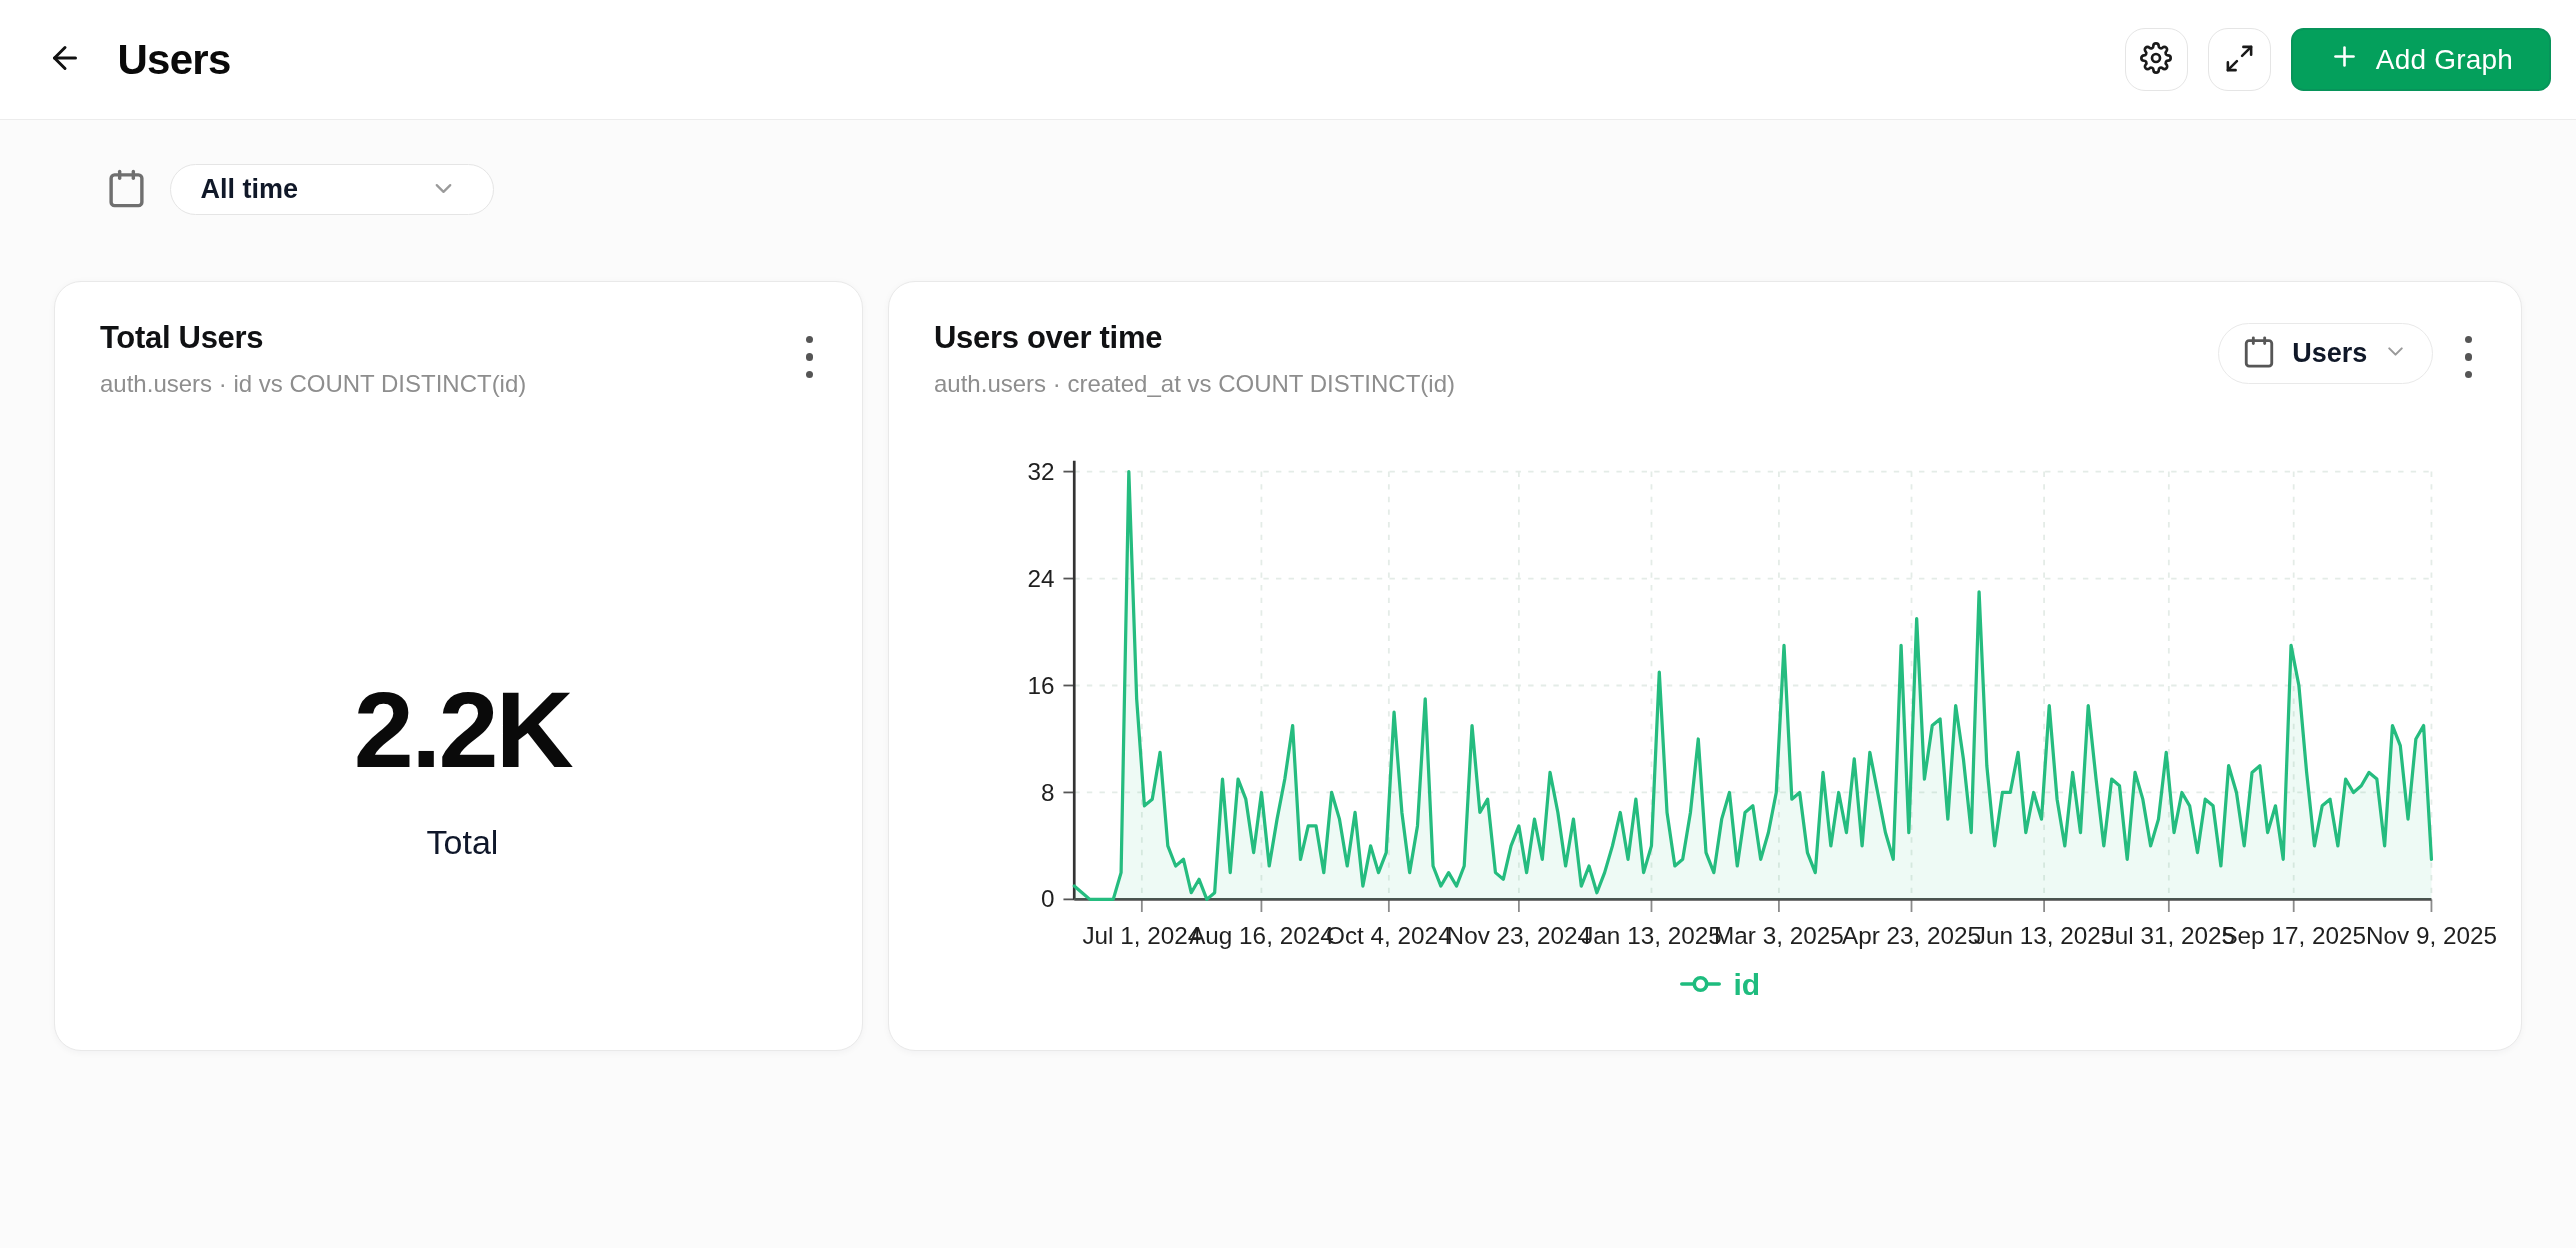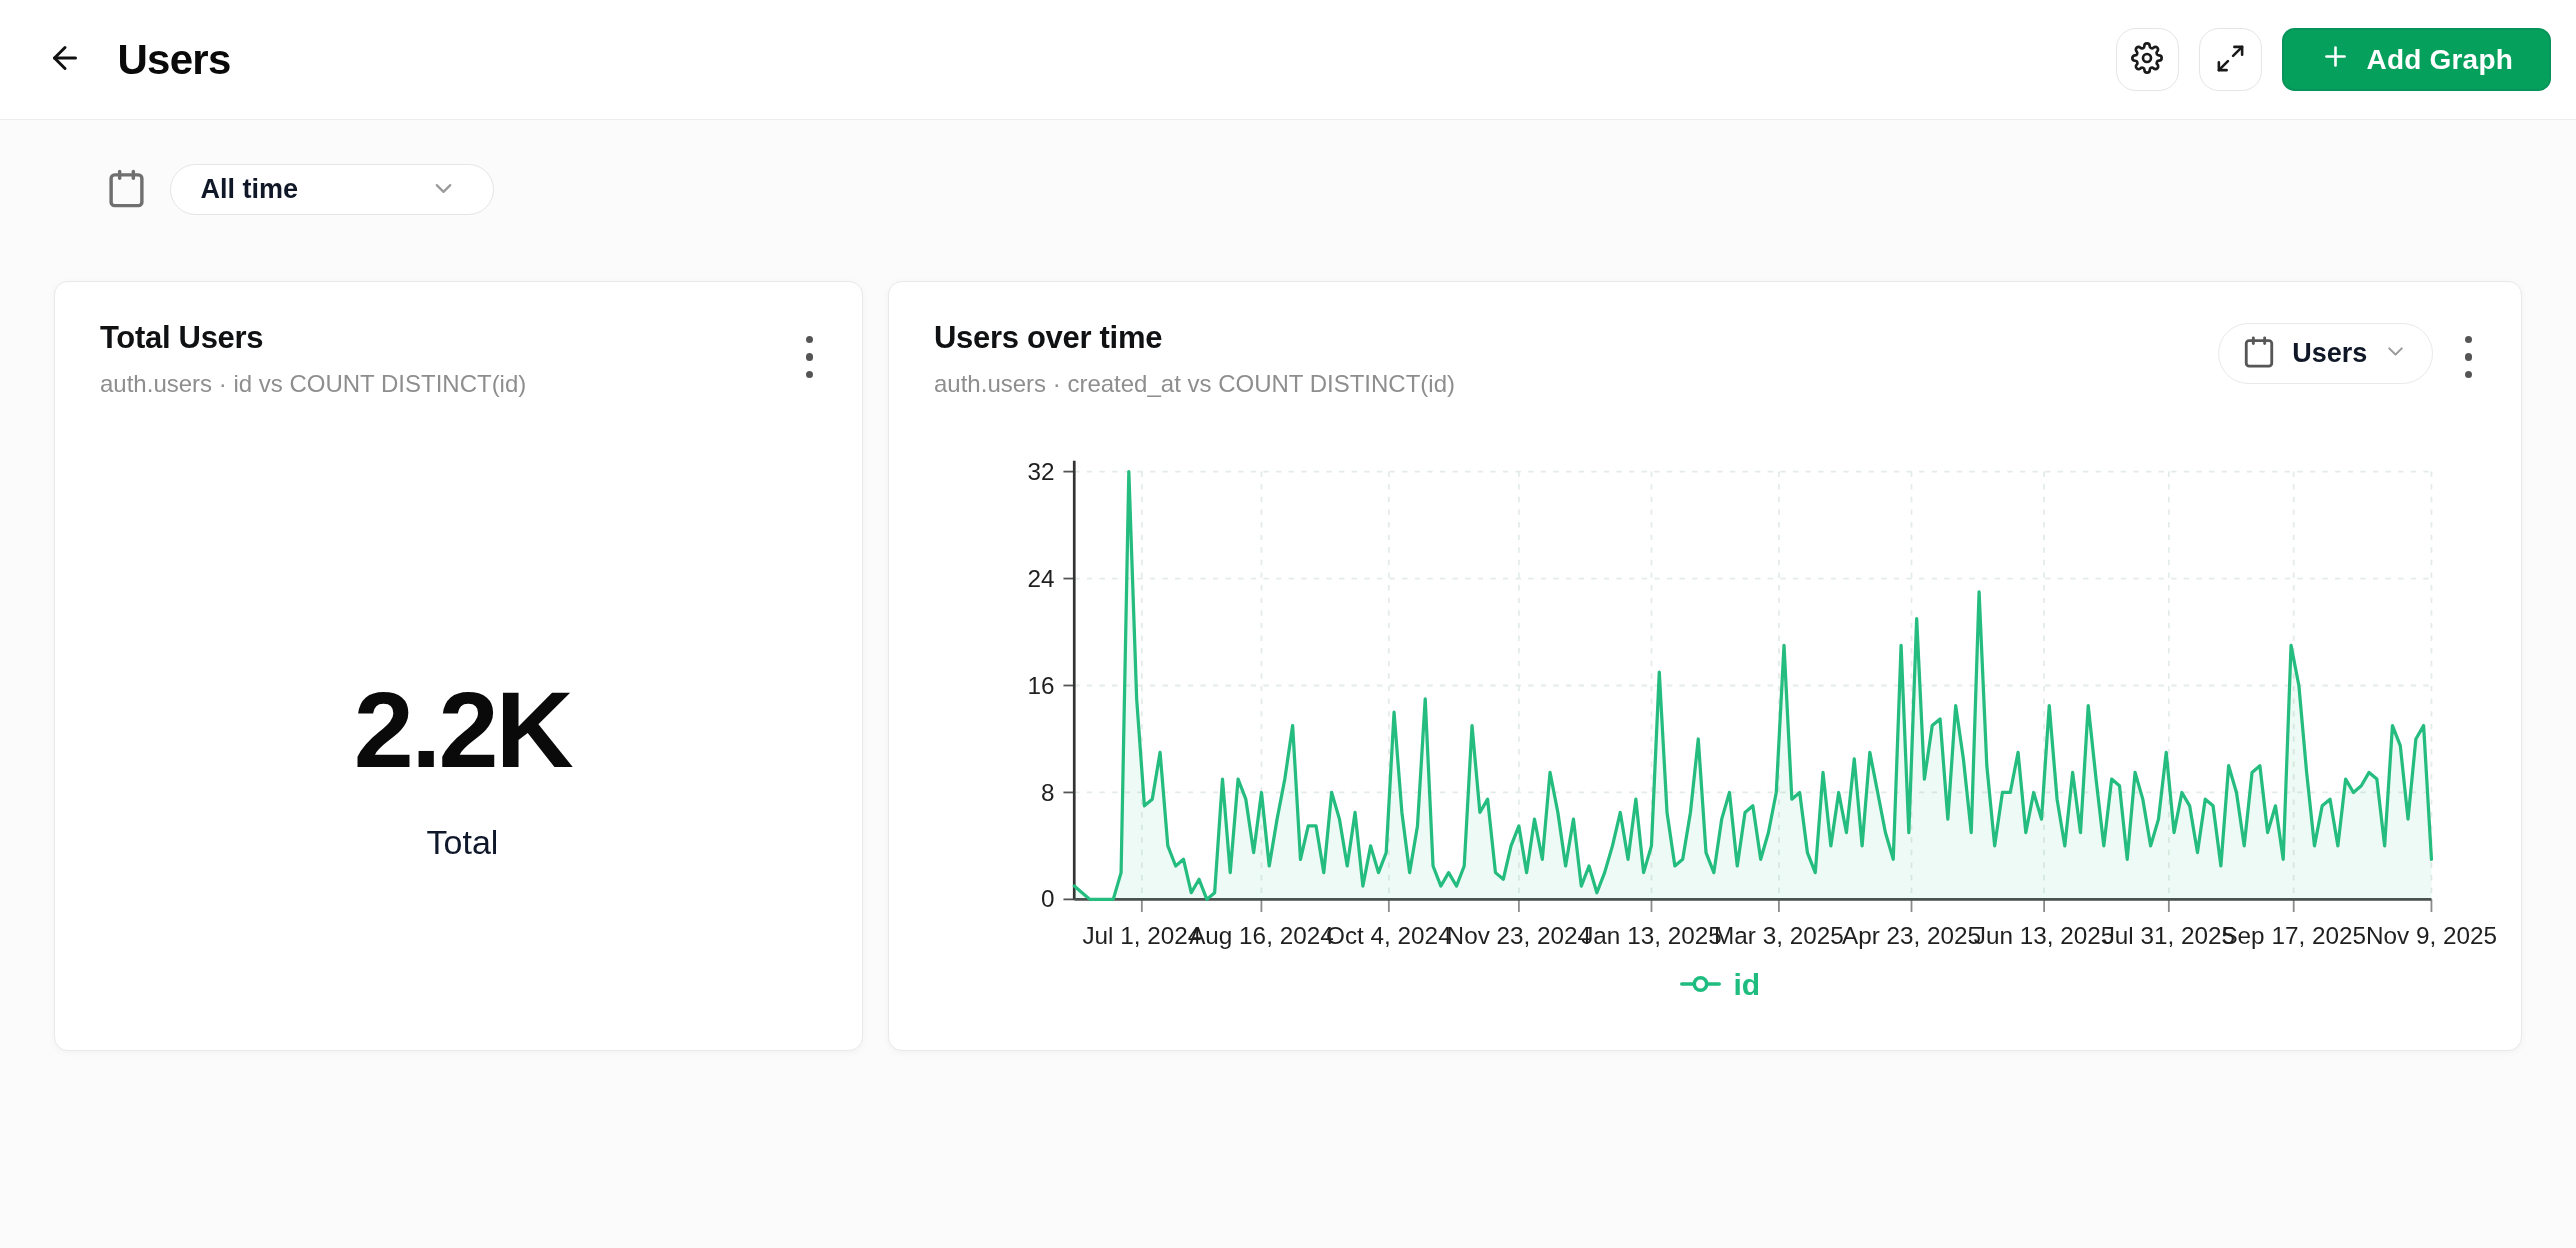--- a/index.html
+++ b/index.html
@@ -19,35 +19,35 @@
   }
   .page-title { font-size:42px; font-weight:800; letter-spacing:-0.7px; margin-left:23.4px; color:#0a0a0a; }
   .topbar-spacer { flex:1; }
   .topbar-actions { display:flex; align-items:center; gap:20px; }
   .icon-btn {
     width:63px; height:63px; background:#fff; border:1.8px solid #e5e5e5; border-radius:20px;
     display:grid; place-items:center; cursor:pointer;
   }
   .btn-primary {
     height:63px; padding:0 36px; border-radius:12.6px; border:2.7px solid #07945a;
-    background:#04a05c; color:#fff; font-size:28px; font-weight:700;
+    background:#04a05c; color:#fff; font-size:28px; font-weight:400;
     font-family:inherit; display:flex; align-items:center; gap:16px; cursor:pointer;
     letter-spacing:0.2px;
   }
   
   .filter-bar { margin-top:44px; padding-left:106px; display:flex; align-items:center; gap:23.4px; }
   .select-pill {
     height:51px; min-width:324px; background:#fff; border:1.8px solid #e5e5e5; border-radius:31px;
     display:flex; align-items:center; padding:0 36px 0 29px; cursor:pointer; font-family:inherit;
   }
   .select-pill .label { font-size:27px; font-weight:600; color:#101828; flex:1; text-align:left; }
   
   .cards { margin:66px 54px 0 54px; display:flex; gap:25px; }
   .card {
-    background:#fff; border:1.8px solid #e9e9e9; border-radius:14px; height:770px;
+    background:#fff; border:1.8px solid #e9e9e9; border-radius:27px; height:770px;
     position:relative; box-shadow:0 1.8px 7.2px rgba(16,24,40,0.04);
   }
   .card-1 { width:809px; }
   .card-2 { flex:1; }
   .card-head { display:flex; align-items:flex-start; justify-content:space-between; padding:38px 36px 0 45px; }
   .card-title { font-size:31px; font-weight:700; color:#101113; letter-spacing:-0.3px; }
   .card-sub { margin-top:14.4px; font-size:24px; color:#8e8e8e; }
   .kebab { border:none; background:transparent; cursor:pointer; padding:9px 12.6px; display:flex; flex-direction:column; gap:10px; align-items:center; margin-top:7.2px; }
   .kebab .dot { width:7.2px; height:7.2px; border-radius:50%; background:#555; }
   .head-controls { display:flex; align-items:center; gap:20px; }

